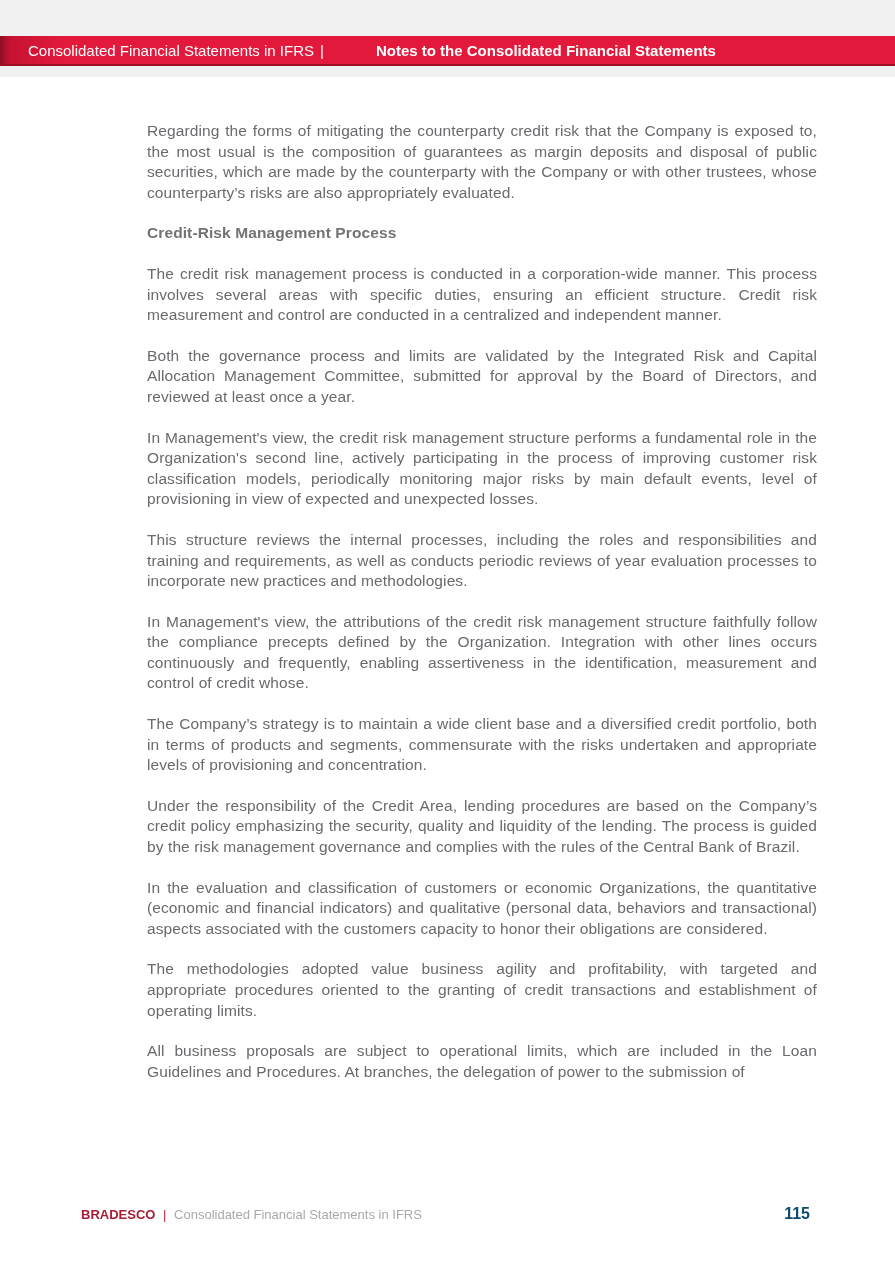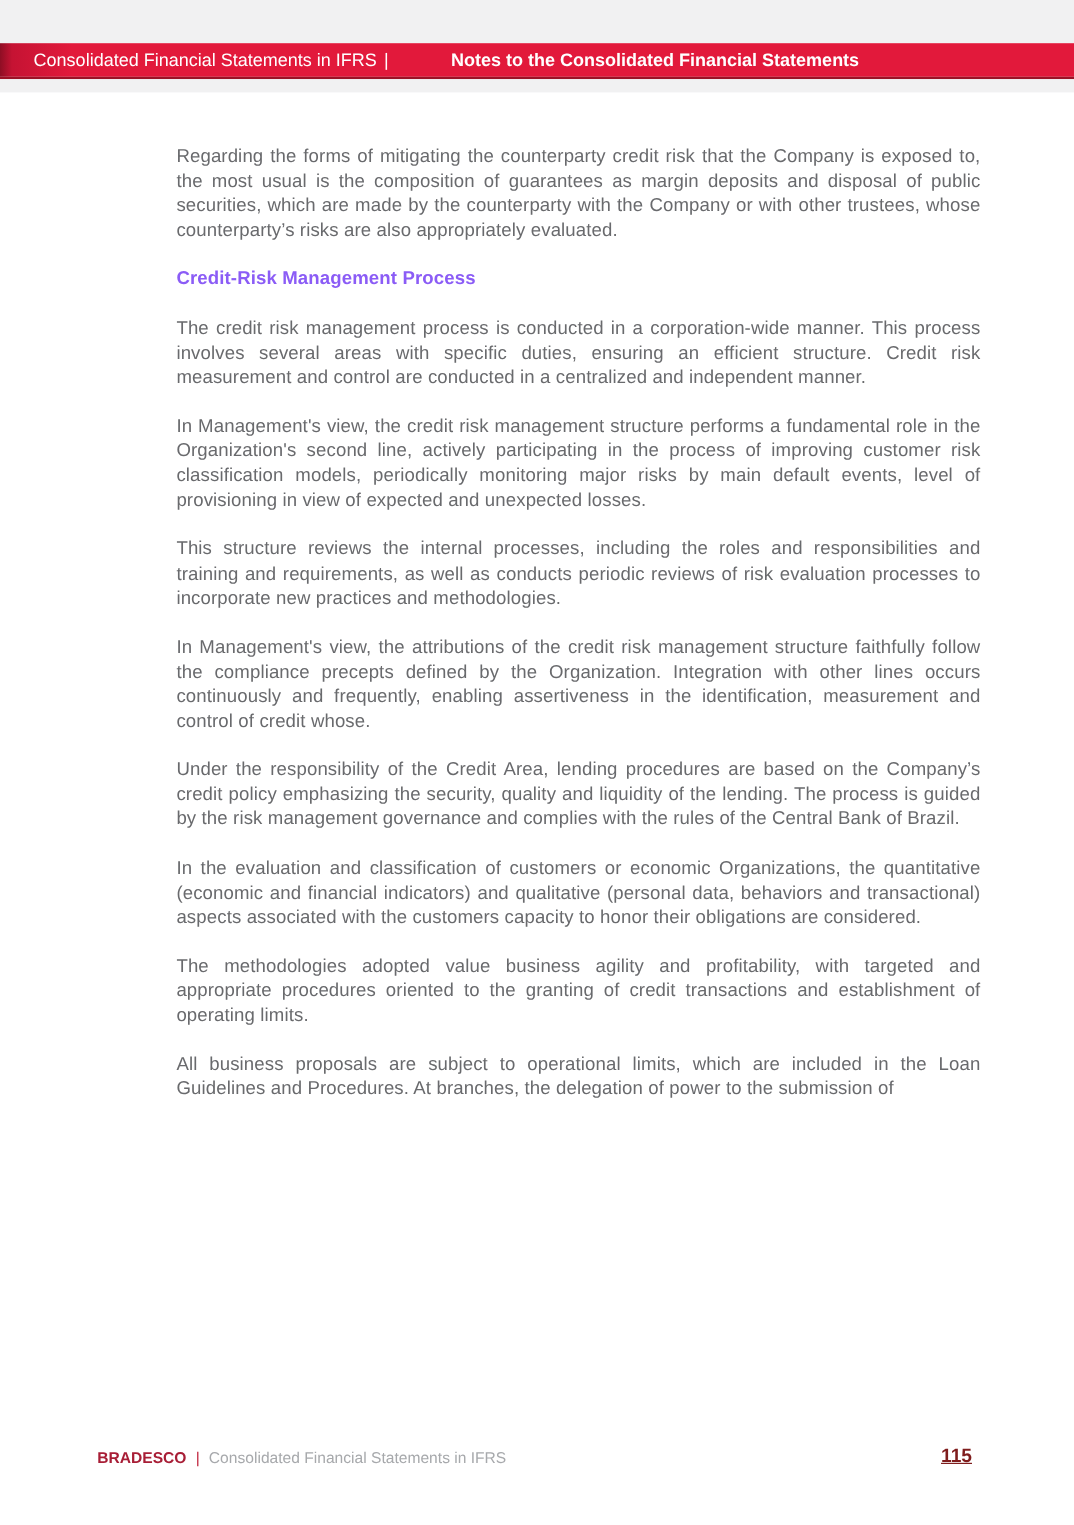--- a/index.html
+++ b/index.html
@@ -40,57 +40,59 @@
     font-size: 15.5px;
     line-height: 20.6px;
     letter-spacing: 0.1px;
     text-align: justify;
   }
   .content p  { margin: 0 0 20px 0; }
   .content h3 {
     margin: 6px 0 20px 0;
     font-size: 15.5px;
     font-weight: 700;
-    color: #8b5cf6;
+    color: #737373;
     text-align: left;
   }
 
   
   .footer {
     position: absolute;
     top: 1205px;
     left: 81px;
     right: 85px;
     display: flex;
     justify-content: space-between;
     align-items: center;
   }
   .footer-left { font-size: 13px; color: #a7a9ac; white-space: nowrap; }
   .footer-left .brand { font-weight: 700; color: #a81e36; }
   .footer-left .sep   { color: #c0233c; margin: 0 4px; }
-  .footer-page { font-size: 16px; font-weight: 700; color: #7f1d1d; text-decoration: underline; }
+  .footer-page { font-size: 16px; font-weight: 700; color: #0c4a6e; }
 </style>
 </head>
 <body>
 
 <div class="top-band"></div>
 <div class="title-bar">
   <span>Consolidated Financial Statements in IFRS</span>
   <span class="sep">|</span>
   <span class="bold">Notes to the Consolidated Financial Statements</span>
 </div>
 <div class="sub-band"></div>
 
 <div class="content">
   <p>Regarding the forms of mitigating the counterparty credit risk that the Company is exposed to, the most usual is the composition of guarantees as margin deposits and disposal of public securities, which are made by the counterparty with the Company or with other trustees, whose counterparty’s risks are also appropriately evaluated.</p>
   <h3>Credit-Risk Management Process</h3>
   <p>The credit risk management process is conducted in a corporation-wide manner. This process involves several areas with specific duties, ensuring an efficient structure. Credit risk measurement and control are conducted in a centralized and independent manner.</p>
+  <p>Both the governance process and limits are validated by the Integrated Risk and Capital Allocation Management Committee, submitted for approval by the Board of Directors, and reviewed at least once a year.</p>
   <p>In Management's view, the credit risk management structure performs a fundamental role in the Organization's second line, actively participating in the process of improving customer risk classification models, periodically monitoring major risks by main default events, level of provisioning in view of expected and unexpected losses.</p>
-  <p>This structure reviews the internal processes, including the roles and responsibilities and training and requirements, as well as conducts periodic reviews of risk evaluation processes to incorporate new practices and methodologies.</p>
+  <p>This structure reviews the internal processes, including the roles and responsibilities and training and requirements, as well as conducts periodic reviews of year evaluation processes to incorporate new practices and methodologies.</p>
   <p>In Management's view, the attributions of the credit risk management structure faithfully follow the compliance precepts defined by the Organization. Integration with other lines occurs continuously and frequently, enabling assertiveness in the identification, measurement and control of credit whose.</p>
+  <p>The Company’s strategy is to maintain a wide client base and a diversified credit portfolio, both in terms of products and segments, commensurate with the risks undertaken and appropriate levels of provisioning and concentration.</p>
   <p>Under the responsibility of the Credit Area, lending procedures are based on the Company’s credit policy emphasizing the security, quality and liquidity of the lending. The process is guided by the risk management governance and complies with the rules of the Central Bank of Brazil.</p>
   <p>In the evaluation and classification of customers or economic Organizations, the quantitative (economic and financial indicators) and qualitative (personal data, behaviors and transactional) aspects associated with the customers capacity to honor their obligations are considered.</p>
   <p>The methodologies adopted value business agility and profitability, with targeted and appropriate procedures oriented to the granting of credit transactions and establishment of operating limits.</p>
   <p>All business proposals are subject to operational limits, which are included in the Loan Guidelines and Procedures. At branches, the delegation of power to the submission of</p>
 </div>
 
 <div class="footer">
   <div class="footer-left">
     <span class="brand">BRADESCO</span>
     <span class="sep">|</span>

